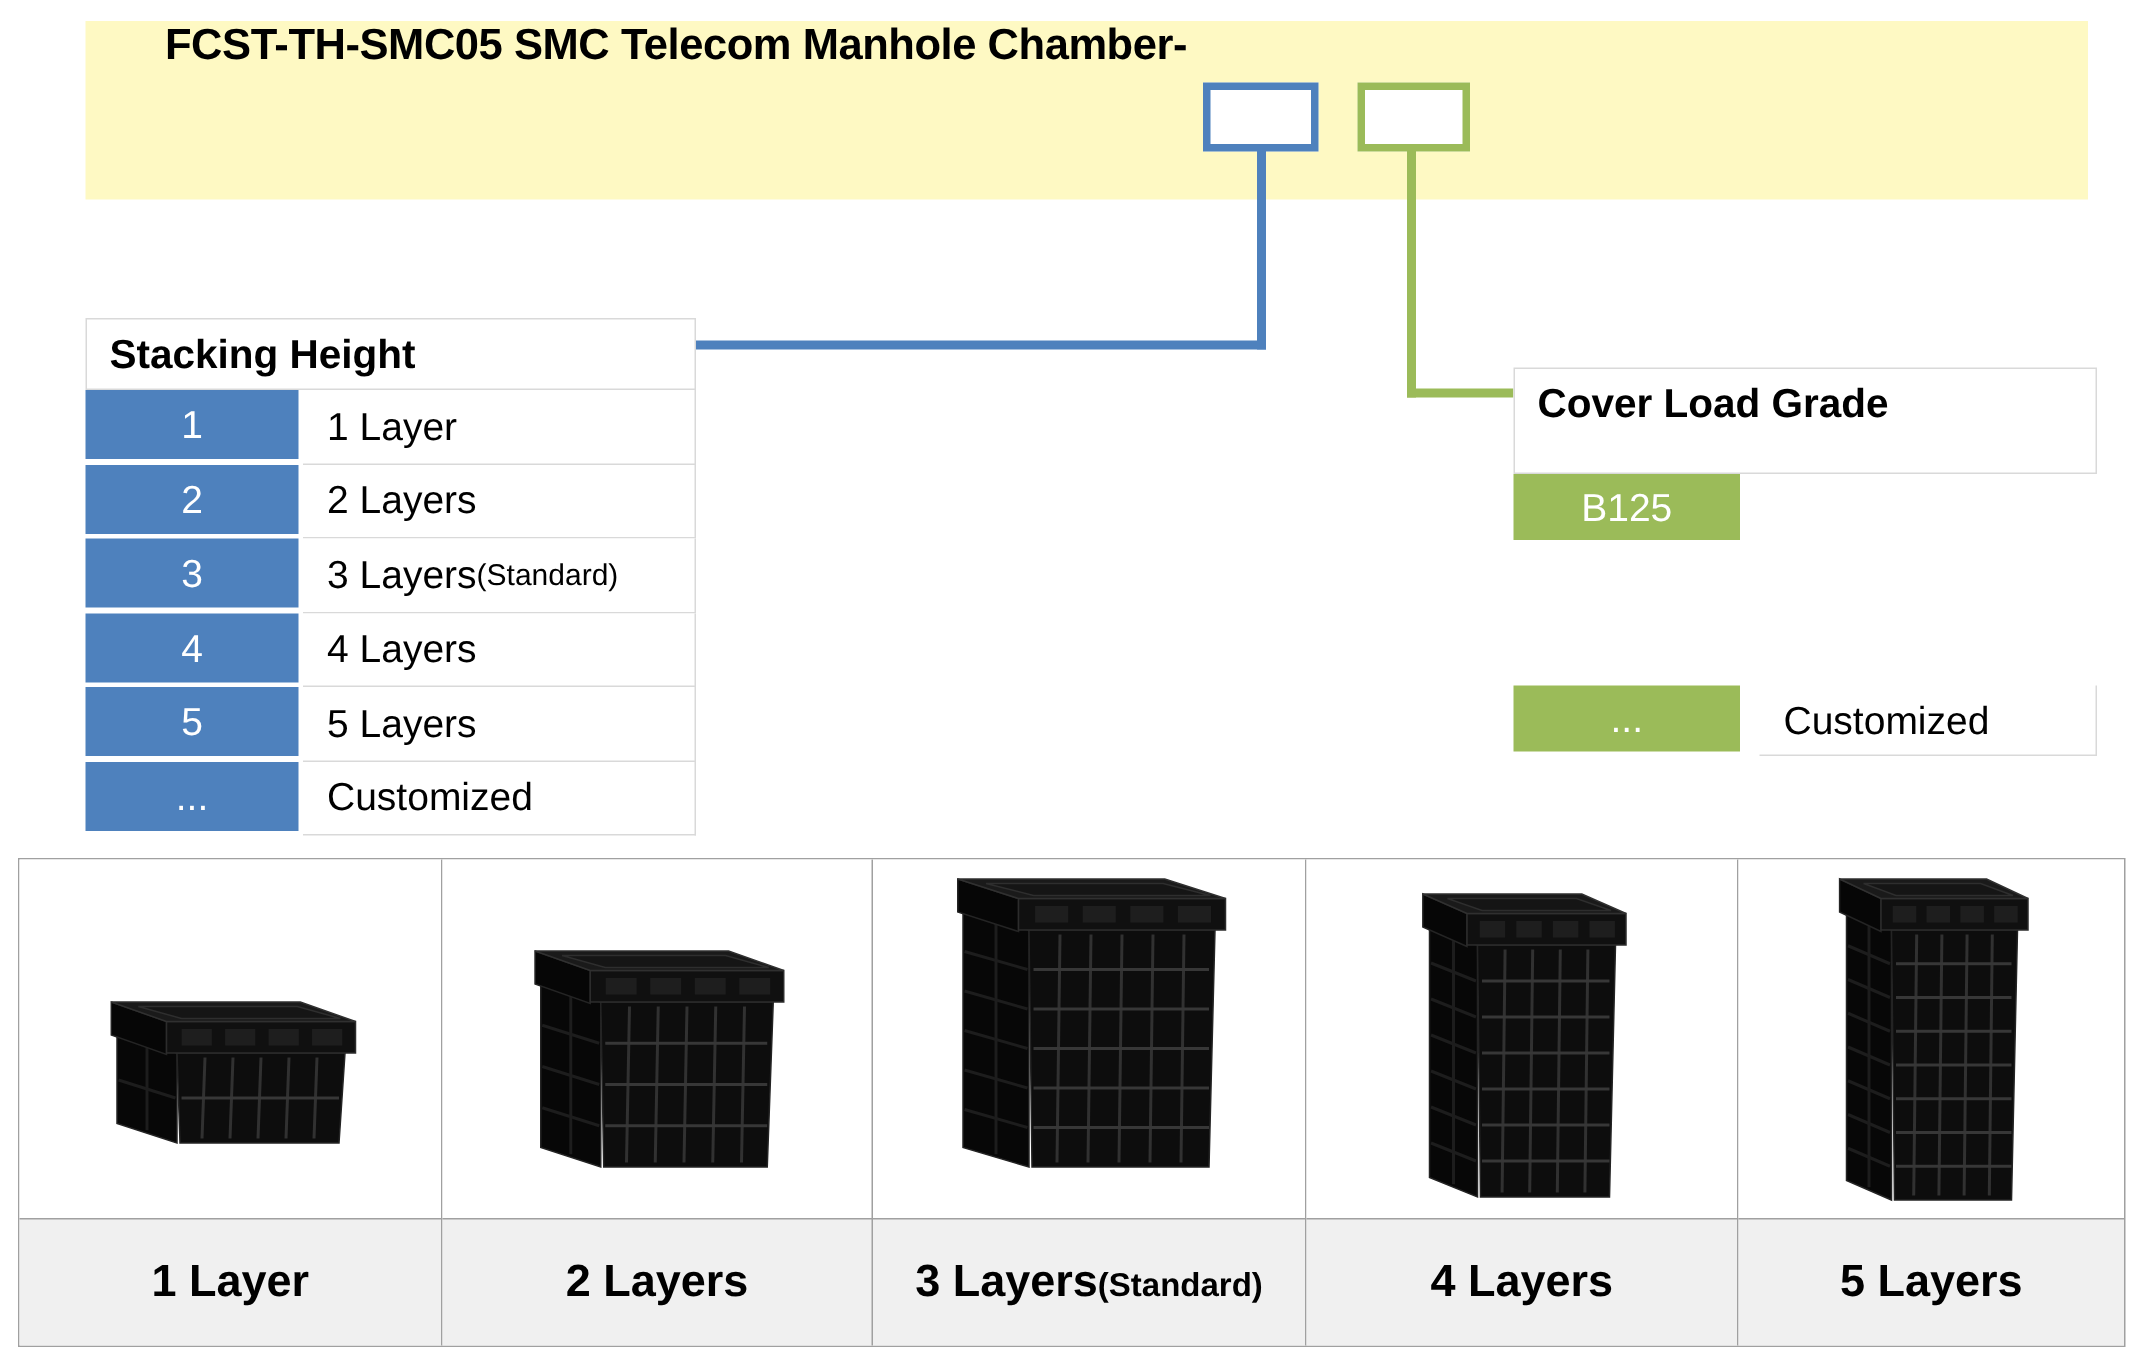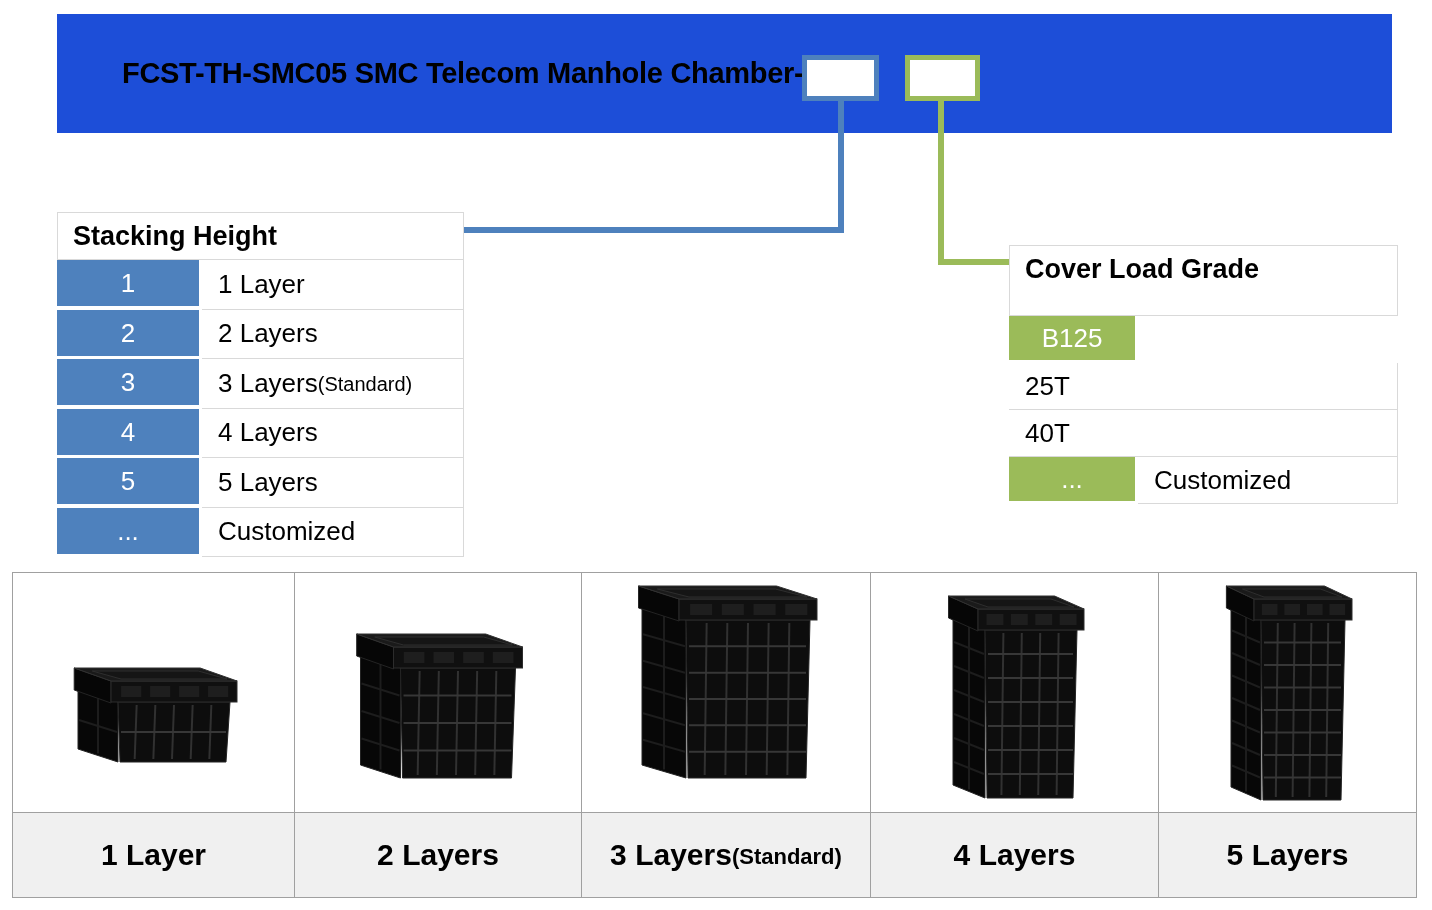--- a/index.html
+++ b/index.html
@@ -14,24 +14,23 @@
     height: 910px;
     background: #ffffff;
     overflow: hidden;
   }
 
   
   .topbar {
     position: absolute;
     left: 57px; top: 14px;
     width: 1335px; height: 119px;
-    background: #1d4ed8;
+    background: #fef9c3;
     display: flex;
-    align-items: center;
-    padding-left: 12px;
+    align-items: flex-start;
   }
   .topbar .title {
     padding-left: 53px;
     font-size: 29px;
     font-weight: bold;
     letter-spacing: -0.3px;
     white-space: nowrap;
   }
   .code-box {
     position: absolute;
@@ -88,22 +87,22 @@
     width: 142px; height: 46px;
     margin-right: 3px;
     background: #4e81bd;
     line-height: 46px;
   }
 
   .coverload { left: 1009px; top: 245px; width: 389px; }
   .coverload .t-header { height: 71px; }
   .coverload .t-row { height: 47px; }
   .coverload .t-code {
-    width: 126px; height: 44px;
-    margin-right: 3px;
+    width: 151px; height: 44px;
+    margin-right: 13px;
     background: #9bbb59;
     line-height: 44px;
   }
 
   
   .gallery {
     position: absolute;
     left: 12px; top: 572px;
     width: 1405px; height: 326px;
     border: 1px solid #a0a0a0;
@@ -198,24 +197,22 @@
         </div>
     </div>
   </div>
 
   <div class="opt-table coverload">
     <div class="t-header">Cover Load Grade</div>
     <div class="t-row">
       <div class="t-code">B125</div>
     </div>
     <div class="t-row">
-      <div class="t-label">25T</div>
-    </div>
-    <div class="t-row">
-      <div class="t-label">40T</div>
+    </div>
+    <div class="t-row">
     </div>
     <div class="t-row">
       <div class="t-code">...</div>
       <div class="t-label">Customized</div>
     </div>
   </div>
 
   <div class="gallery">
     <div class="img-cell">
         <svg width="280" height="230" viewBox="0 0 280 230" style="bottom: 46px;">

